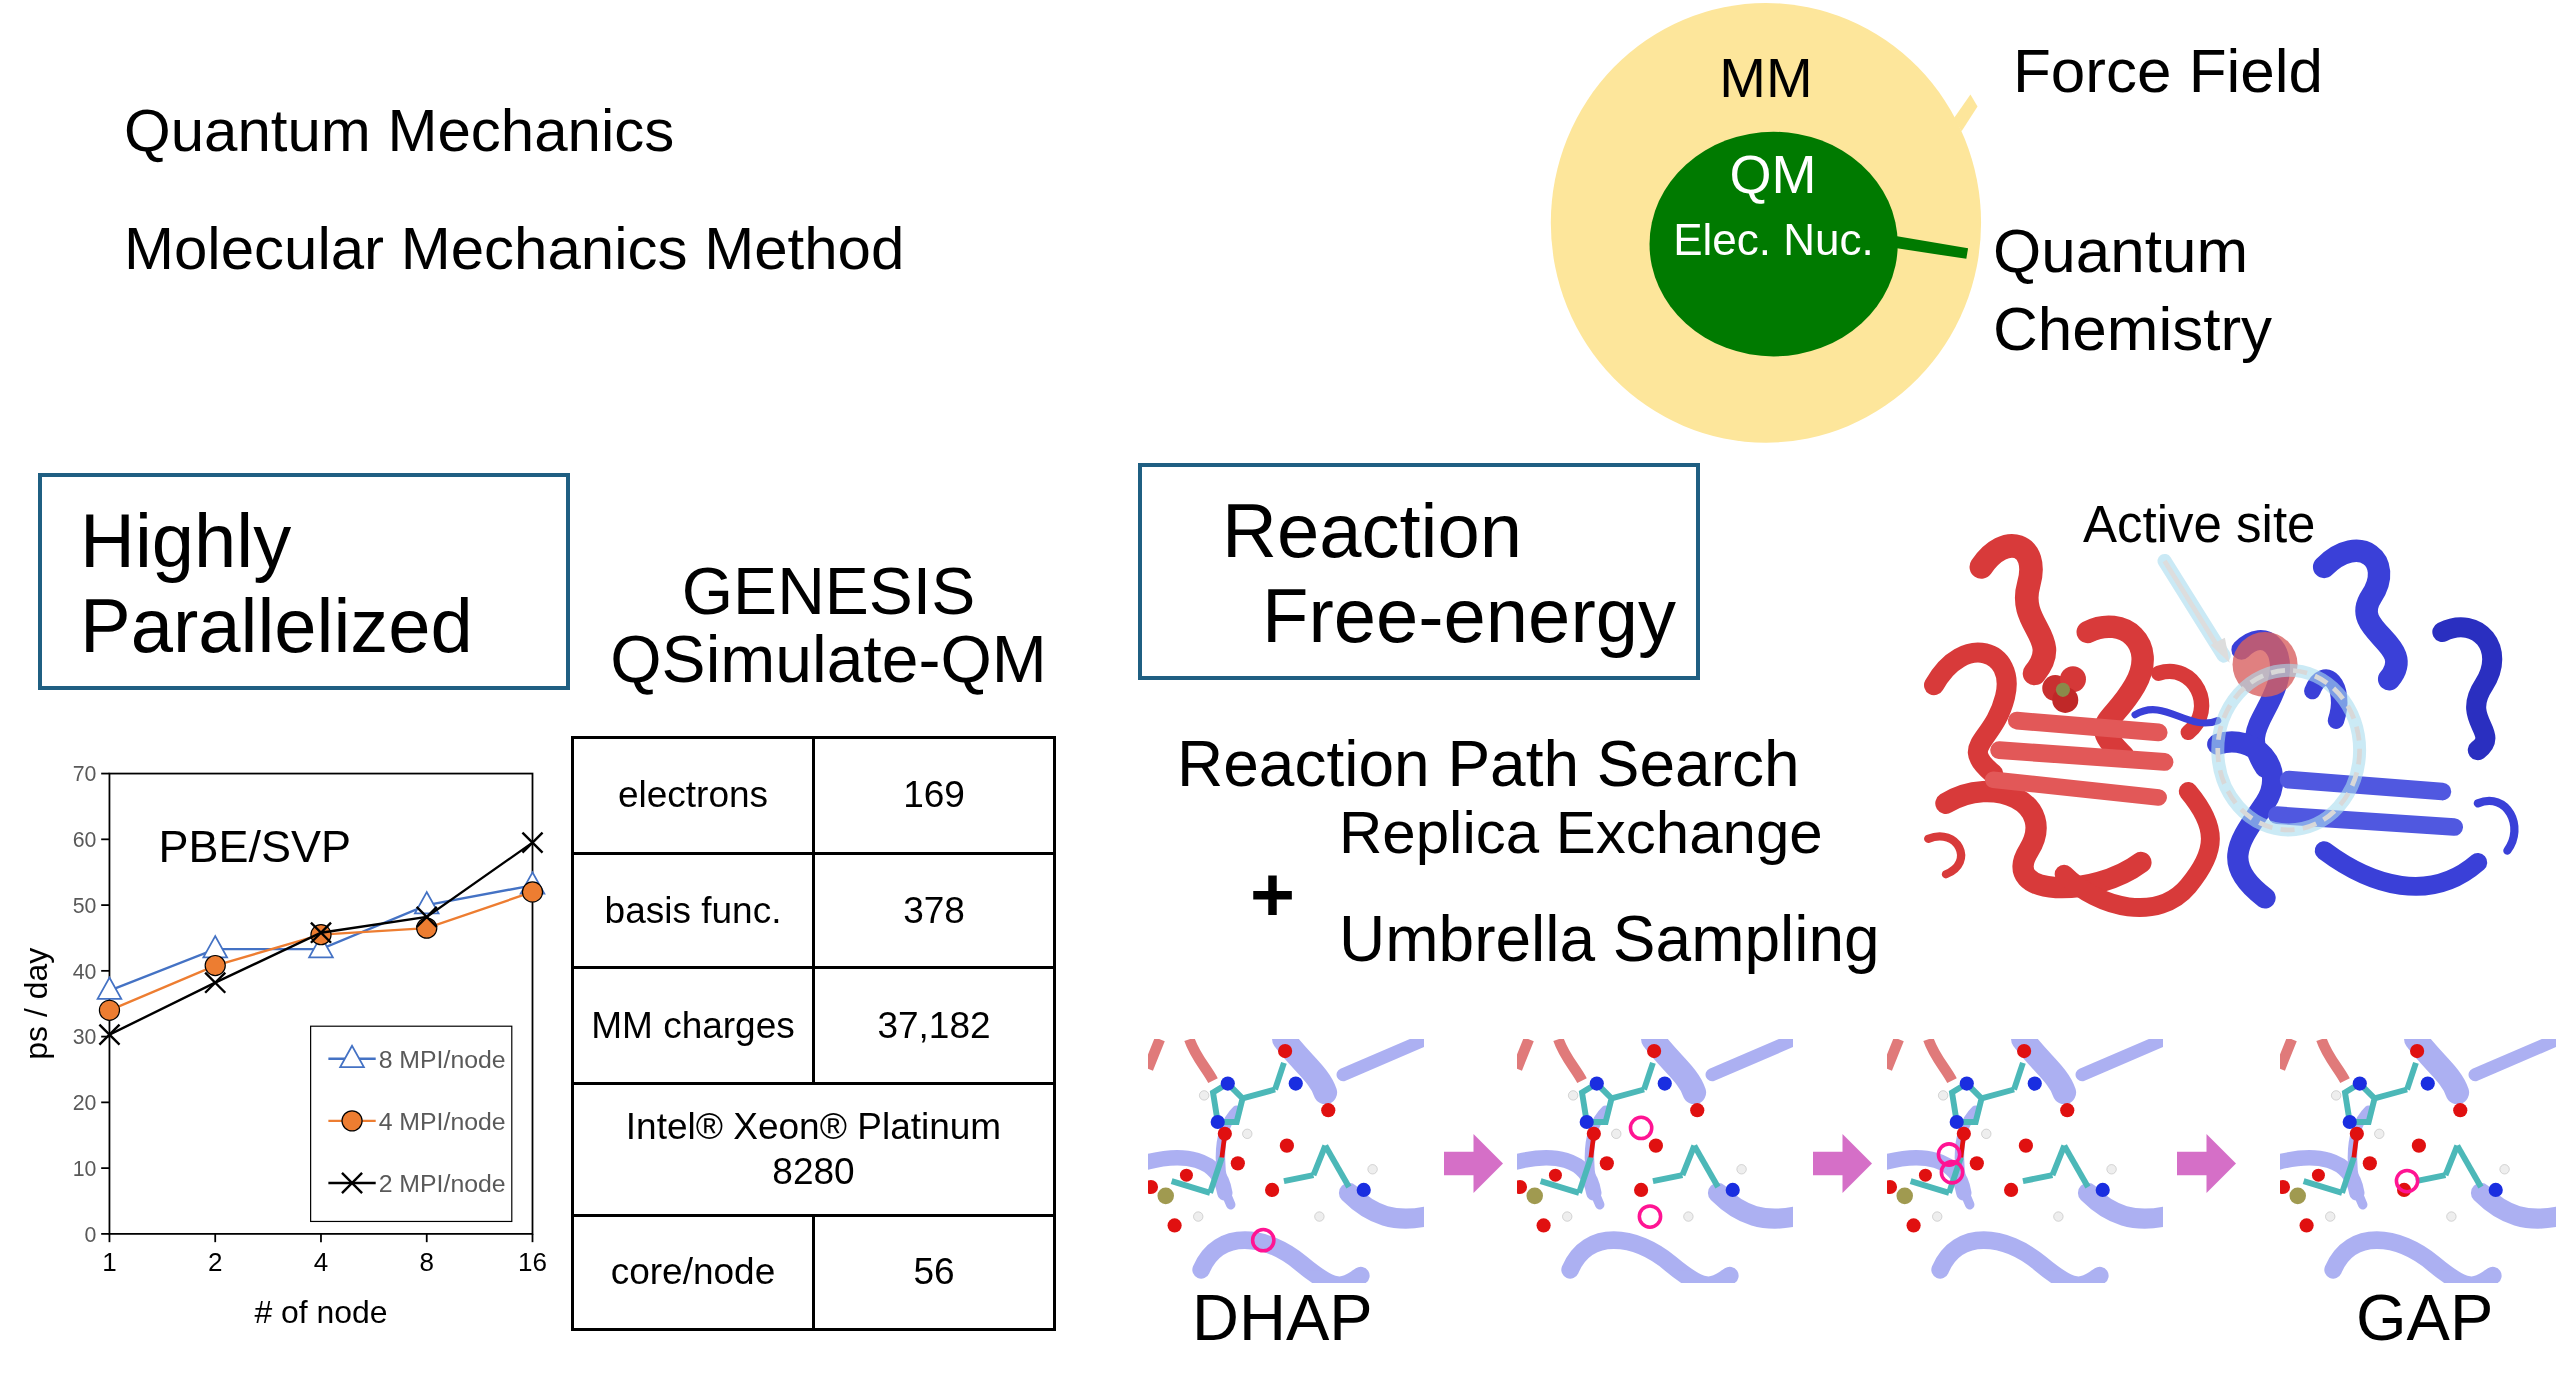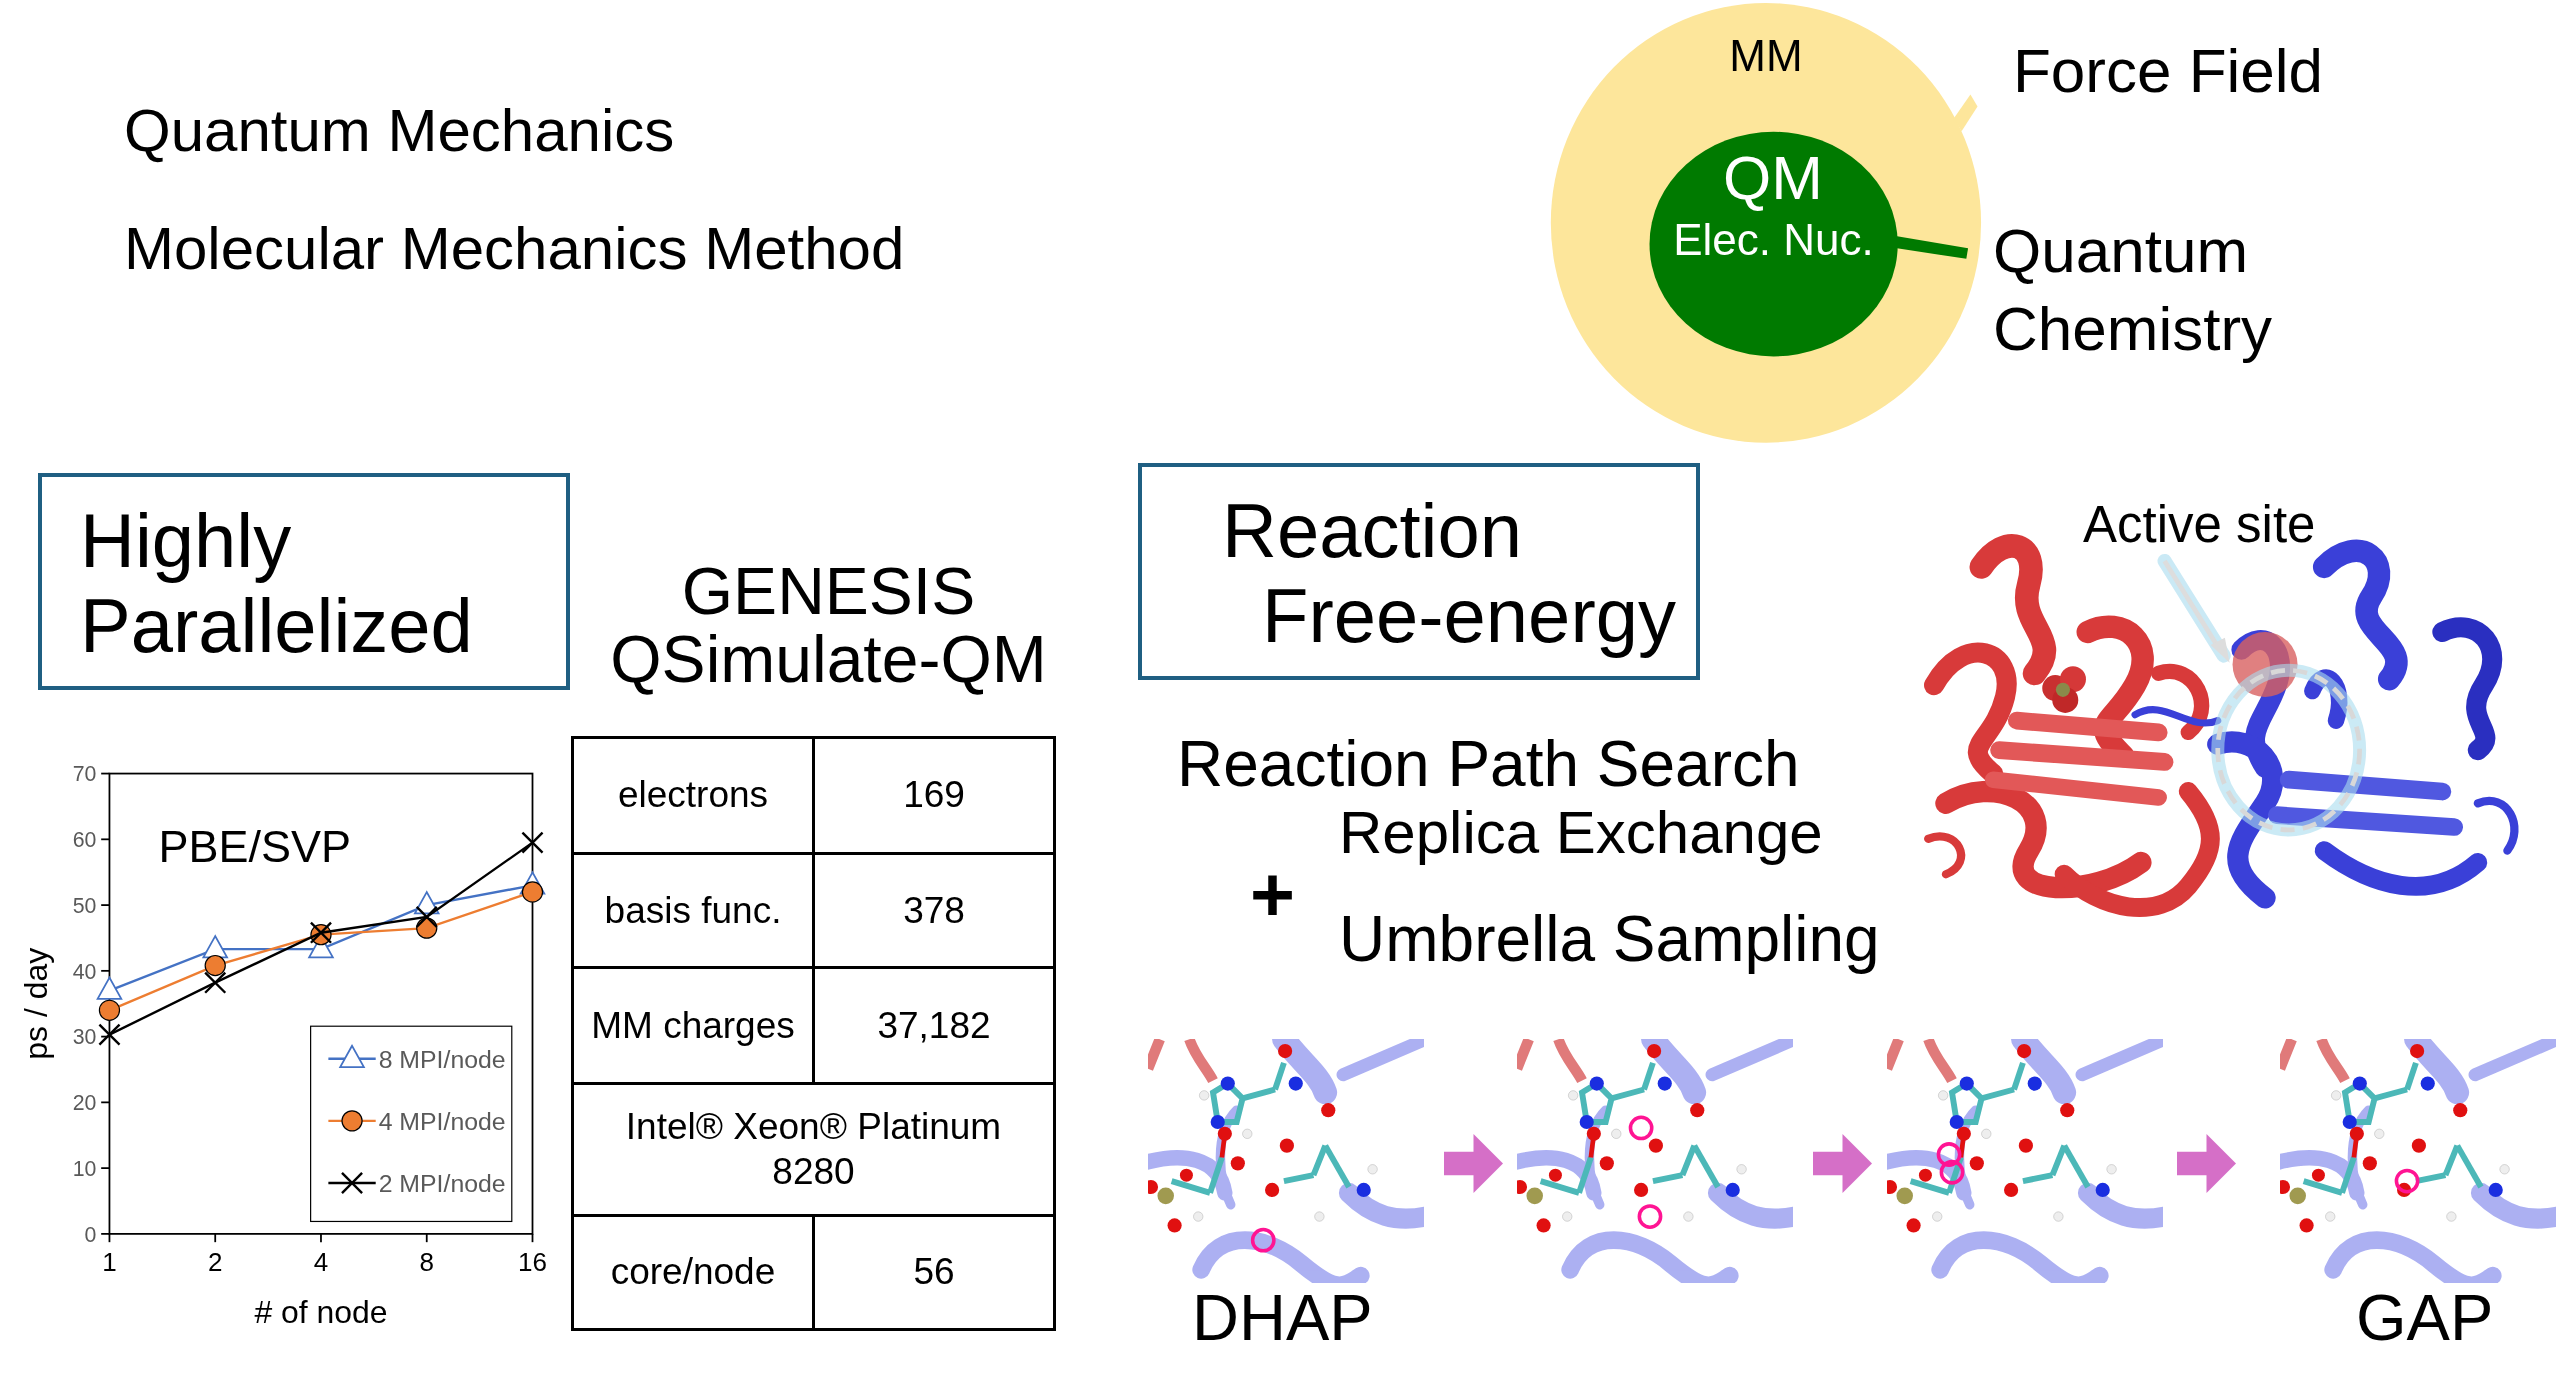--- a/index.html
+++ b/index.html
@@ -22,22 +22,22 @@
 <div class="abs title" style="top:219px;">Molecular Mechanics Method</div>
 
 <svg class="abs" style="left:1515px;top:0px;" width="1061" height="461" viewBox="0 0 1794 780">
   <ellipse cx="424" cy="377" rx="364" ry="372" fill="#fde69b"></ellipse>
 
   <polygon points="770,160 782,180 755,222 742,200" fill="#fde69b"></polygon>
   <ellipse cx="437" cy="413" rx="210" ry="190" fill="#007a00"></ellipse>
 
   <polygon points="636,398 766,420 763,438 632,418" fill="#007a00"></polygon>
 </svg>
-<div class="abs center" style="left:1680px;top:34px;width:172px;font-size:44px;line-height:1;">MM</div>
-<div class="abs center" style="left:1686px;top:147px;width:174px;font-size:62px;line-height:1;color:#fff;">QM</div>
+<div class="abs center" style="left:1680px;top:50px;width:172px;font-size:56px;line-height:1;">MM</div>
+<div class="abs center" style="left:1686px;top:147px;width:174px;font-size:54px;line-height:1;color:#fff;">QM</div>
 <div class="abs center" style="left:1655px;top:218px;width:237px;font-size:44px;line-height:1;color:#fff;">Elec. Nuc.</div>
 <div class="abs" style="left:2013px;top:40px;font-size:62px;line-height:1;white-space:nowrap;">Force Field</div>
 <div class="abs" style="left:1993px;top:220px;font-size:62px;line-height:1;white-space:nowrap;">Quantum</div>
 <div class="abs" style="left:1993px;top:298px;font-size:62px;line-height:1;white-space:nowrap;">Chemistry</div>
 
 <div class="box" style="left:38px;top:473px;width:532px;height:217px;">
   <div class="box-text" style="left:38px;top:21px;">Highly</div>
   <div class="box-text" style="left:38px;top:106px;">Parallelized</div>
 </div>
 

